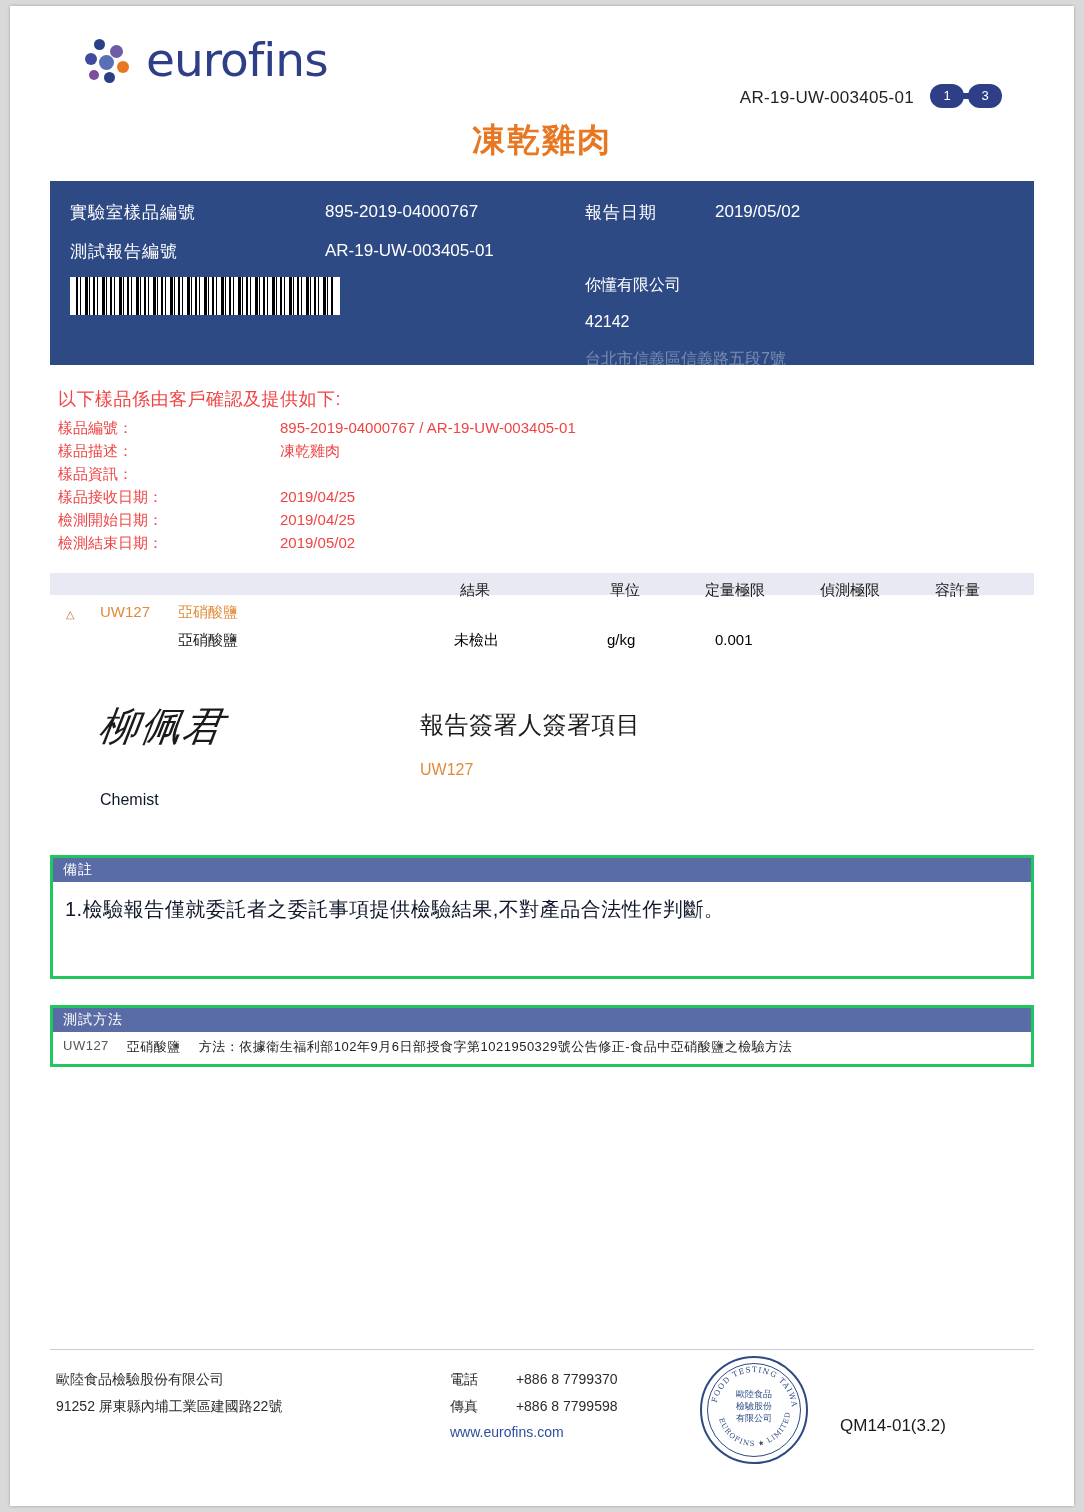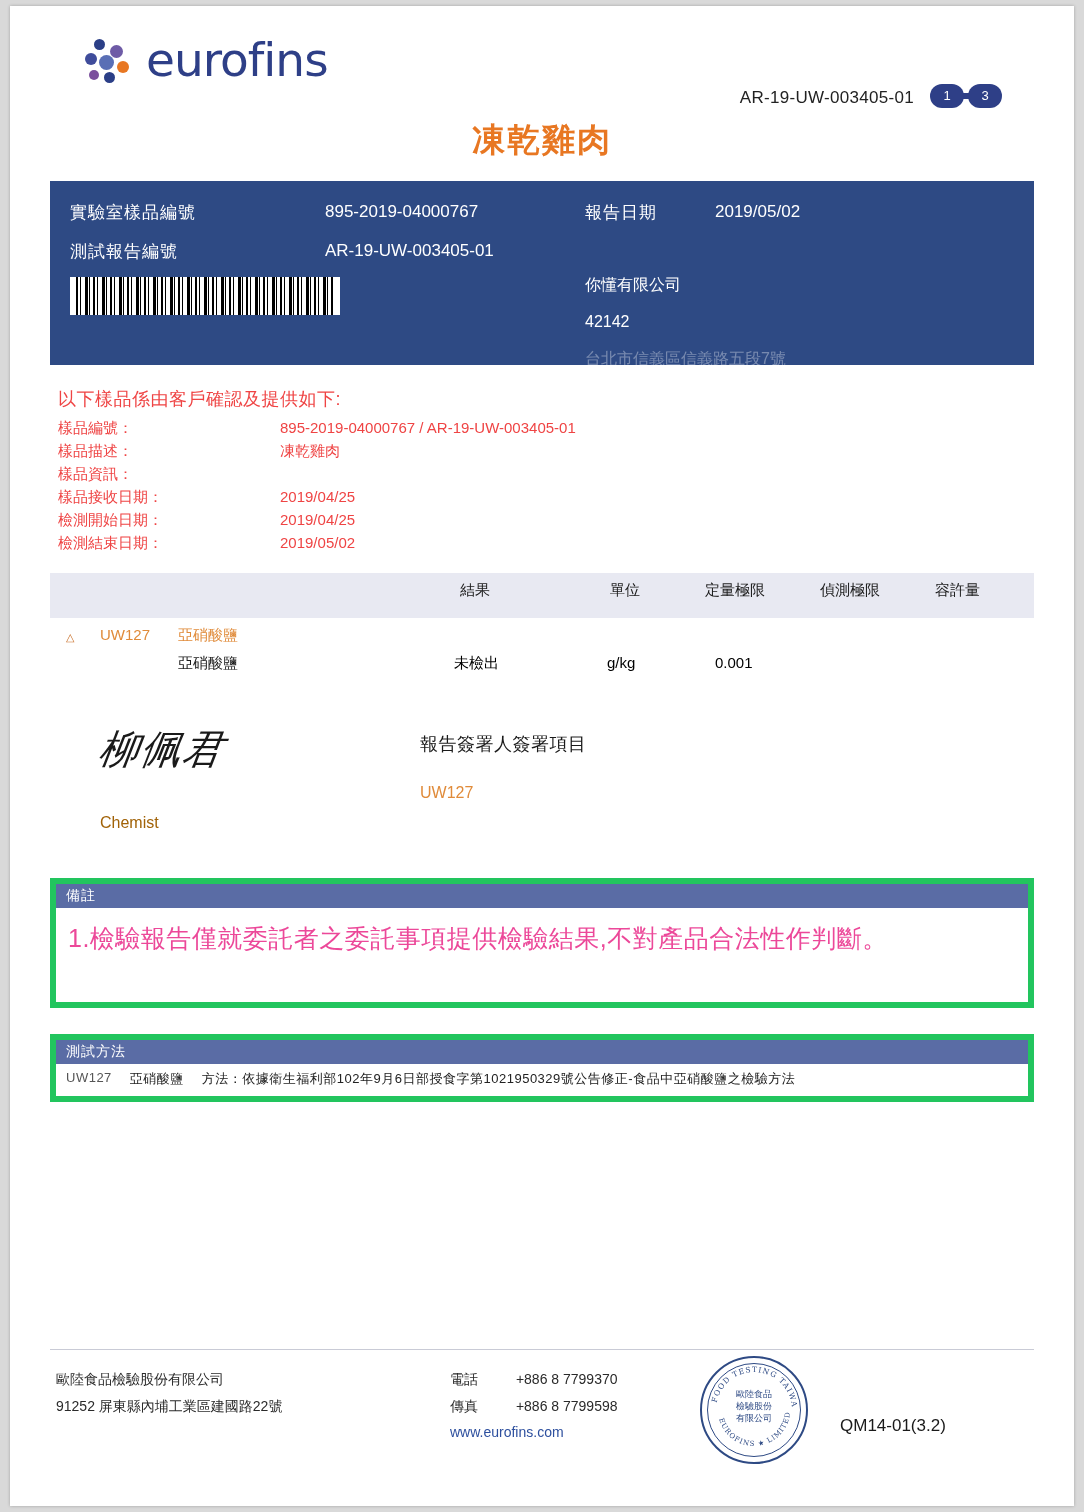--- a/index.html
+++ b/index.html
@@ -166,21 +166,21 @@
     font-size: 15px;
   }
   .srow .lab { position: absolute; left: 0; top: 0; }
   .srow .val { position: absolute; left: 222px; top: 0; }
   .srow .val.wide { left: 222px; }
 
   
   .res-head {
     margin: 16px 40px 0 40px;
     background: #e8e9f2;
-    height: 45px;
+    height: 22px;
     position: relative;
     font-size: 15px;
     color: #1a1a1a;
   }
   .res-head span { position: absolute; top: 8px; }
   .rh-result { left: 410px; }
   .rh-unit   { left: 560px; }
   .rh-loq    { left: 655px; }
   .rh-lod    { left: 770px; }
   .rh-tol    { left: 885px; }
@@ -206,47 +206,47 @@
     font-size: 40px;
     color: #1a1a1a;
     font-style: italic;
     letter-spacing: 2px;
     transform: skewX(-8deg);
     white-space: nowrap;
     overflow: hidden;
   }
   .sig-role {
     position: absolute; left: 50px; top: 92px;
-    font-size: 16px; color: #a16207;
+    font-size: 16px; color: #0f172a;
   }
   .sig-title {
     position: absolute; left: 370px; top: 10px;
-    font-size: 18px; color: #1a1a1a; letter-spacing: 0.5px; text-align: right;
+    font-size: 24px; color: #1a1a1a; letter-spacing: 0.5px; text-align: right;
   }
   .sig-code {
     position: absolute; left: 370px; top: 62px;
     font-size: 16px; color: #e08b3a;
   }
 
   
   .sec {
     margin: 26px 40px 8px 40px;
-    border: 6px solid #22c55e;
+    border: 3px solid #22c55e;
   }
   .sec-head {
     background: #5a6ca5;
     color: #fff;
     font-size: 14px;
     padding: 3px 10px;
     letter-spacing: 1px;
   }
   .sec-body {
     padding: 14px 12px 22px 12px;
-    font-size: 25px;
-    color: #ec4899;
+    font-size: 20px;
+    color: #0f172a;
     letter-spacing: 0.5px;
     min-height: 58px;
   }
   .sec.method .sec-body {
     padding: 6px 10px 8px 10px;
     font-size: 13px;
     min-height: 0;
     display: flex;
     gap: 18px;
     color: #333;

